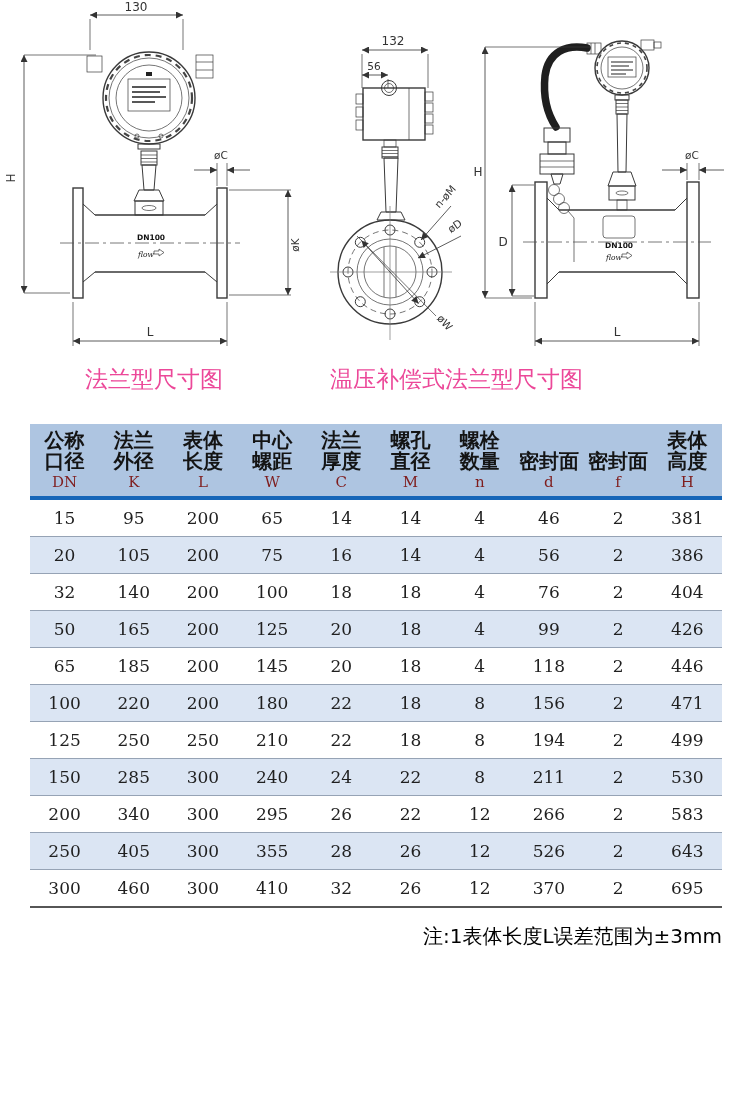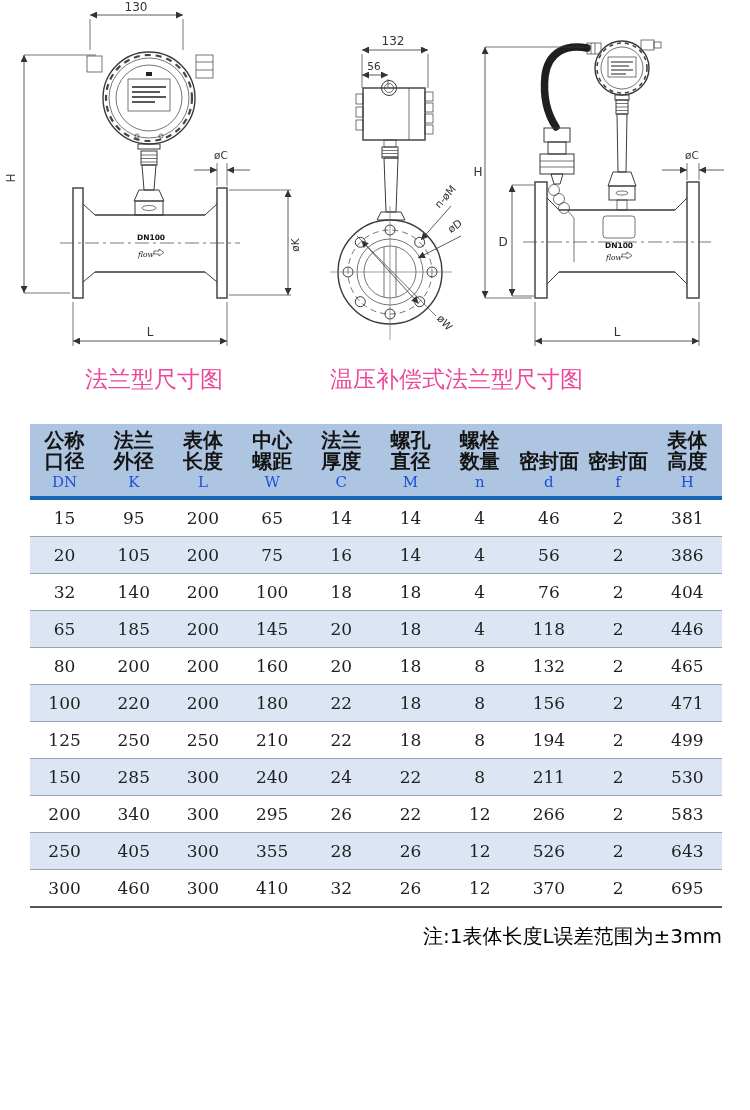--- a/index.html
+++ b/index.html
@@ -28,21 +28,21 @@
   .cap1{left:85px;} .cap2{left:330px;}
   
   .title{margin:16px 0 0 30px;font-size:36px;font-weight:bold;line-height:44px;white-space:nowrap;}
   .title .hl{color:var(--accent-red,#f30000);}
   
   table.dim{border-collapse:collapse;width:692px;margin:20px 0 0 30px;table-layout:fixed;}
   table.dim thead th{background:var(--header-bg,#aec5e1);vertical-align:bottom;padding:6px 0 3px 0;
         border-bottom:4px solid var(--rule-blue,#1666b8);font-weight:bold;}
   table.dim thead .cn{font-size:20px;line-height:21px;color:#141414;}
   table.dim thead .code{font-family:"DejaVu Serif","Liberation Serif",serif;font-weight:normal;
-        font-size:15px;line-height:21px;color:#1d4ed8;}
+        font-size:15px;line-height:21px;color:#7f1d1d;}
   table.dim td{height:36px;text-align:center;padding:0;
         font-family:"DejaVu Serif","Liberation Serif",serif;font-size:17px;color:#1f1f1f;}
   table.dim tbody tr:nth-child(even) td{background:var(--stripe,#dbe5f3);}
   table.dim tbody tr + tr td{border-top:1px solid var(--row-border,#96a3b5);}
   table.dim tbody tr:last-child td{border-bottom:2px solid #565656;}
   
   .note{margin-top:15px;padding-right:28px;text-align:right;font-size:20px;color:#000;}
 </style>
 </head>
 <body>
@@ -363,42 +363,42 @@
           <td>200</td>
           <td>100</td>
           <td>18</td>
           <td>18</td>
           <td>4</td>
           <td>76</td>
           <td>2</td>
           <td>404</td>
         </tr>
         <tr>
+          <td>50</td>
+          <td>165</td>
+          <td>200</td>
+          <td>125</td>
+          <td>20</td>
+          <td>18</td>
+          <td>4</td>
+          <td>99</td>
+          <td>2</td>
+          <td>426</td>
+        </tr>
+        <tr>
           <td>65</td>
           <td>185</td>
           <td>200</td>
           <td>145</td>
           <td>20</td>
           <td>18</td>
           <td>4</td>
           <td>118</td>
           <td>2</td>
           <td>446</td>
-        </tr>
-        <tr>
-          <td>80</td>
-          <td>200</td>
-          <td>200</td>
-          <td>160</td>
-          <td>20</td>
-          <td>18</td>
-          <td>8</td>
-          <td>132</td>
-          <td>2</td>
-          <td>465</td>
         </tr>
         <tr>
           <td>100</td>
           <td>220</td>
           <td>200</td>
           <td>180</td>
           <td>22</td>
           <td>18</td>
           <td>8</td>
           <td>156</td>

